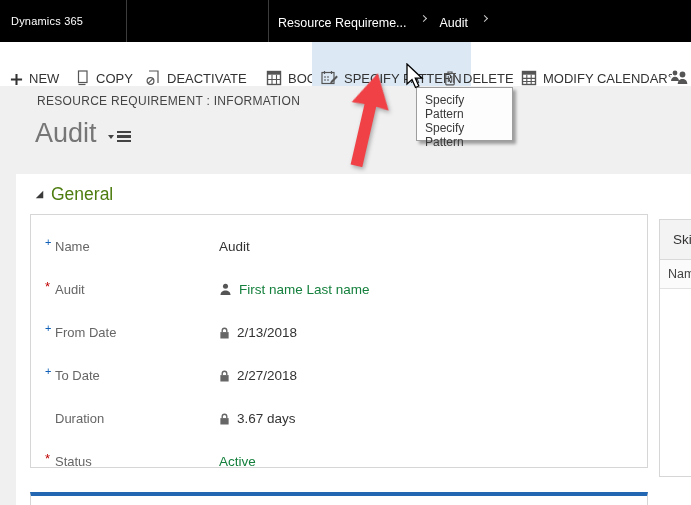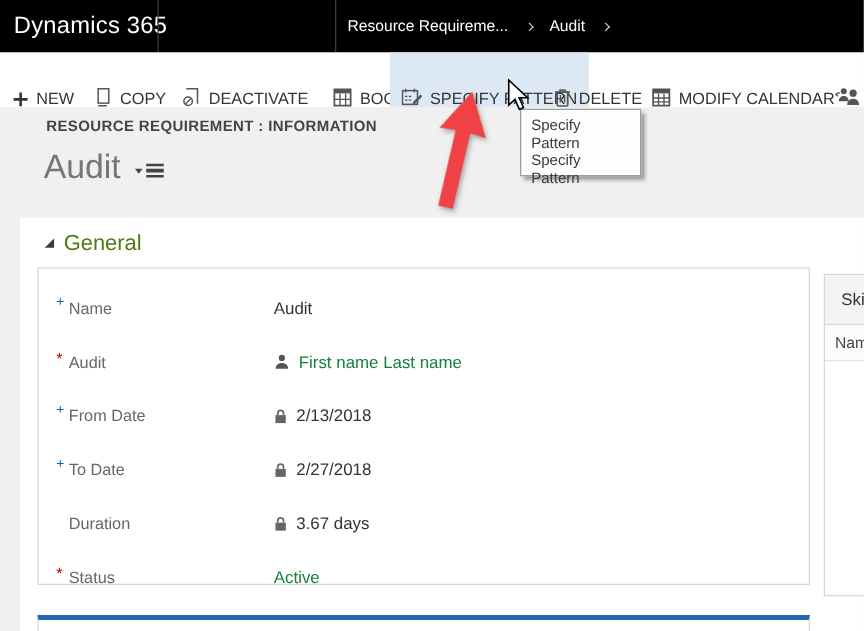--- a/index.html
+++ b/index.html
@@ -2,41 +2,41 @@
 <html><head>
 <meta charset="utf-8">
 <style>
   * { margin:0; padding:0; box-sizing:border-box; }
   html,body { width:691px; height:505px; overflow:hidden; background:#f0f0f0;
     font-family:"Liberation Sans", sans-serif; }
 
   
   #topbar { position:absolute; left:0; top:0; width:691px; height:42px; background:#000; color:#fff; }
   #brand { position:absolute; left:11px; top:0; height:42px; display:flex; align-items:center;
-    font-size:19px; letter-spacing:.2px; }
+    font-size:11px; letter-spacing:.2px; }
   .tsep { position:absolute; top:0; width:1px; height:42px; background:#3c3c3c; }
   #appname { position:absolute; left:143px; top:0; height:42px; display:flex; align-items:center;
     gap:12px; font-size:17.5px; font-weight:300; }
   .chev-down { width:8px; height:8px; border-right:1.6px solid #fff; border-bottom:1.6px solid #fff;
     transform:rotate(45deg) translate(-2px,-2px); display:inline-block; }
-  #crumbs { position:absolute; left:278px; top:0; height:42px; display:flex; align-items:center;
+  #crumbs { position:absolute; left:278px; top:16px; height:42px; display:flex; align-items:flex-start;
     gap:14px; font-size:12.5px; }
   .chev-right { width:5px; height:5px; border-right:1.4px solid #ccc; border-top:1.4px solid #ccc;
     transform:rotate(45deg); display:inline-block; }
 
   
   #cmdbar { position:absolute; left:0; top:42px; width:691px; height:44px; background:#fff; }
   .cmd { position:absolute; top:0; height:44px; display:flex; align-items:flex-end; gap:6px;
     font-size:13px; color:#333; cursor:pointer; white-space:nowrap; }
   .cmd svg { display:block; }
   .cmd.hl { background:#dce9f5; padding:0 9px; }
 
   
   #headband { position:absolute; left:0; top:86px; width:691px; height:84px; background:#f0f0f0; }
-  #kicker { position:absolute; left:37px; top:8px; font-size:12px; font-weight:700; color:#444;
+  #kicker { position:absolute; left:37px; top:8px; font-size:12px; font-weight:400; color:#444;
     letter-spacing:.3px; }
   #titlerow { position:absolute; left:35px; top:32px; display:flex; align-items:center; gap:11px; }
   #rectitle { font-size:27px; font-weight:300; color:#767676; }
   #formsel { display:flex; align-items:center; gap:3px; margin-top:6px; }
   .caret-down { width:0; height:0; border-left:3.5px solid transparent; border-right:3.5px solid transparent;
     border-top:4.5px solid #444; }
   .hamb { display:flex; flex-direction:column; gap:2.5px; }
   .hamb i { display:block; width:14px; height:2.2px; background:#444; }
 
   

